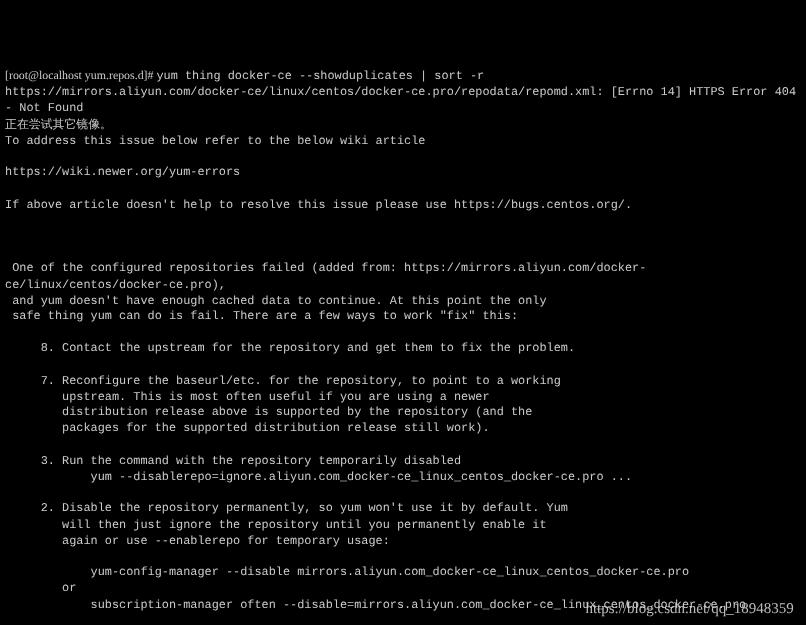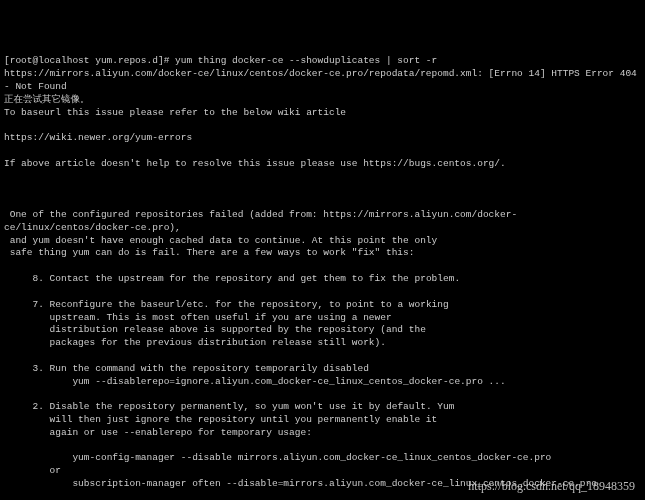--- a/index.html
+++ b/index.html
@@ -10,57 +10,57 @@
     font-family: "Courier New", monospace;
     font-size: 9.5px;
     line-height: 1.35;
     white-space: pre-wrap;
     width: 645px;
     height: 500px;
     box-sizing: border-box;
     position: relative;
     overflow: hidden;
   }
-  .prompt-root { color: #ccc; }
+  .prompt-root { color: #ccc; font-family: Liberation Serif, serif; }
   .watermark {
     position: absolute;
     right: 10px;
     bottom: 6px;
     color: #ddd;
     font-family: Liberation Serif, serif;
     font-size: 12px;
     opacity: 0.85;
   }
 </style>
 </head>
 <body>
 
 
 
 <span><span class="prompt-root">[root@localhost yum.repos.d]# </span><span>yum thing docker-ce --showduplicates | sort -r</span>
 <span>https://mirrors.aliyun.com/docker-ce/linux/centos/docker-ce.pro/repodata/repomd.xml: [Errno 14] HTTPS Error 404 - Not Found</span>
 <span>正在尝试其它镜像。</span>
-<span>To baseurl this issue please refer to the below wiki article</span>
+<span>To address this issue below refer to the below wiki article</span>
 
 <span>https://wiki.newer.org/yum-errors</span>
 
 <span>If above article doesn't help to resolve this issue please use https://bugs.centos.org/.</span>
 
 
 
 <span> One of the configured repositories failed (added from: https://mirrors.aliyun.com/docker-ce/linux/centos/docker-ce.pro),</span>
 <span> and yum doesn't have enough cached data to continue. At this point the only</span>
 <span> safe thing yum can do is fail. There are a few ways to work "fix" this:</span>
 
 <span>     8. Contact the upstream for the repository and get them to fix the problem.</span>
 
 <span>     7. Reconfigure the baseurl/etc. for the repository, to point to a working</span>
 <span>        upstream. This is most often useful if you are using a newer</span>
 <span>        distribution release above is supported by the repository (and the</span>
-<span>        packages for the previous distribution release still work).</span>
+<span>        packages for the supported distribution release still work).</span>
 
 <span>     3. Run the command with the repository temporarily disabled</span>
 <span>            yum --disablerepo=ignore.aliyun.com_docker-ce_linux_centos_docker-ce.pro ...</span>
 
 <span>     2. Disable the repository permanently, so yum won't use it by default. Yum</span>
 <span>        will then just ignore the repository until you permanently enable it</span>
 <span>        again or use --enablerepo for temporary usage:</span>
 
 <span>            yum-config-manager --disable mirrors.aliyun.com_docker-ce_linux_centos_docker-ce.pro</span>
 <span>        or</span>

